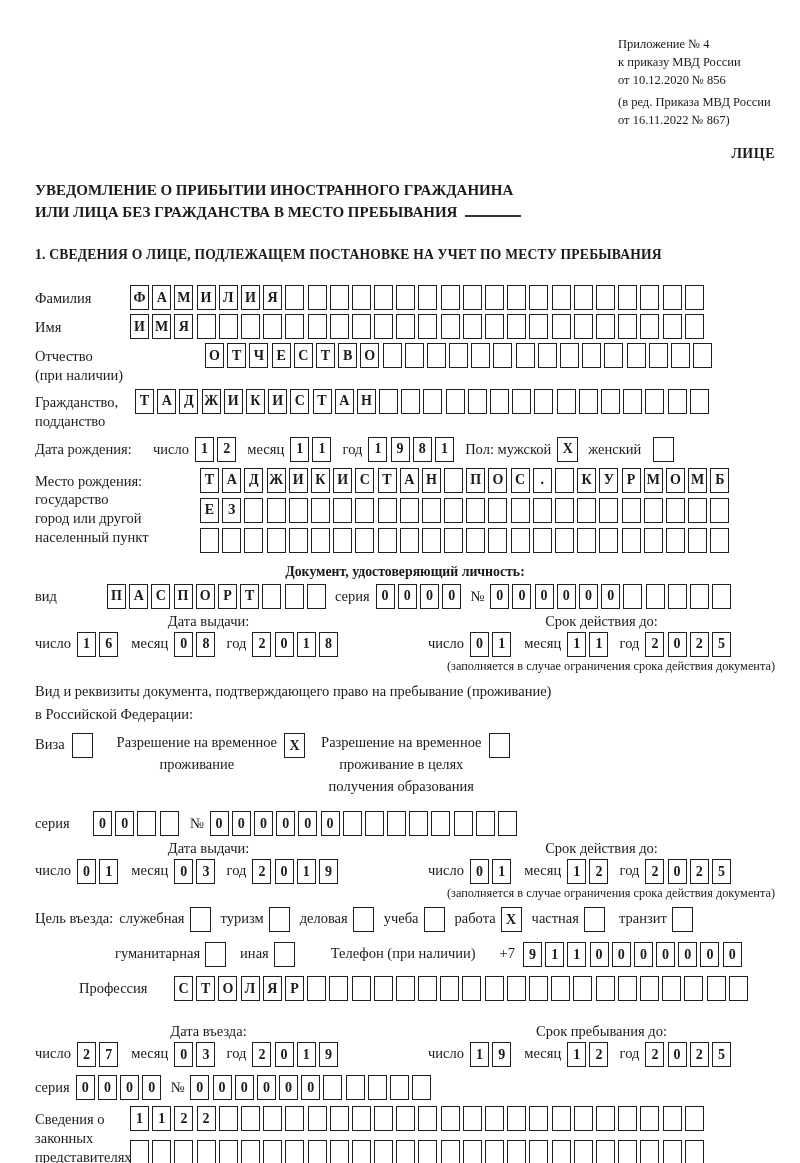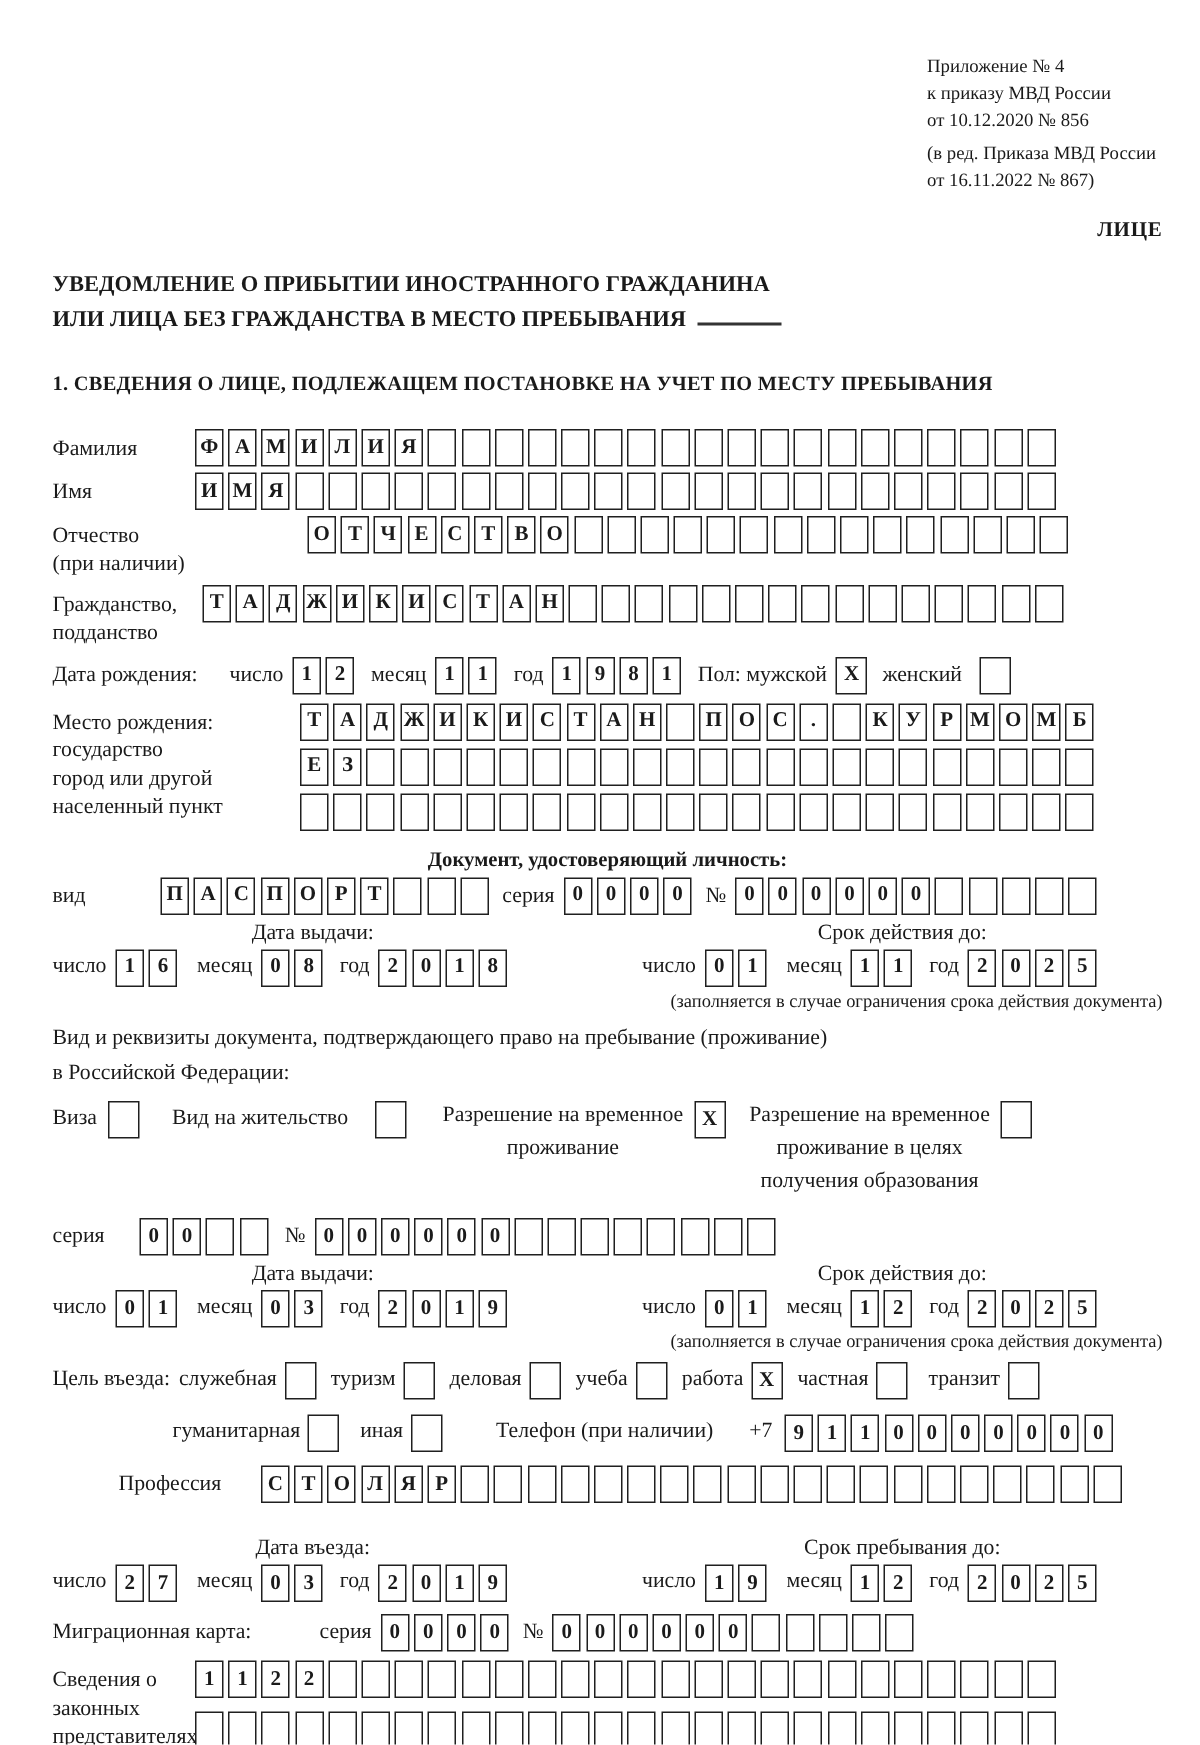--- a/index.html
+++ b/index.html
@@ -409,24 +409,20 @@
     <div class="note">(заполняется в случае ограничения срока действия документа)</div>
 
     <div class="plain">Вид и реквизиты документа, подтверждающего право на пребывание (проживание)</div>
     <div class="plain">в Российской Федерации:</div>
 
     <div class="cb-row">
       <div class="cb-item">
         <span class="inline-lbl">Виза</span>
         <span class="checkbox"></span>
       </div>
-      <div class="cb-item" style="margin-left:22px;">
-        <span class="inline-lbl">Вид на жительство</span>
-        <span class="checkbox" style="margin-left:18px;"></span>
-      </div>
       <div class="cb-item" style="margin-left:24px;">
         <div class="cb-text">
           <div>Разрешение на временное</div>
           <div>проживание</div>
         </div>
         <span class="checkbox">X</span>
       </div>
       <div class="cb-item" style="margin-left:16px;">
         <div class="cb-text">
           <div>Разрешение на временное</div>
@@ -632,21 +628,20 @@
               <span class="cell">2</span>
               <span class="cell">0</span>
               <span class="cell">2</span>
               <span class="cell">5</span>
             </span>
         </div>
       </div>
     </div>
 
     <div class="frow" style="margin-top:8px;">
-      <div class="inline-lbl" style="width:178px;">Миграционная карта:</div>
       <span class="inline-lbl m-r6">серия</span>
       <span class="cells">
           <span class="cell">0</span>
           <span class="cell">0</span>
           <span class="cell">0</span>
           <span class="cell">0</span>
         </span>
       <span class="inline-lbl m-l6 m-r6">№</span>
       <span class="cells">
           <span class="cell">0</span>

